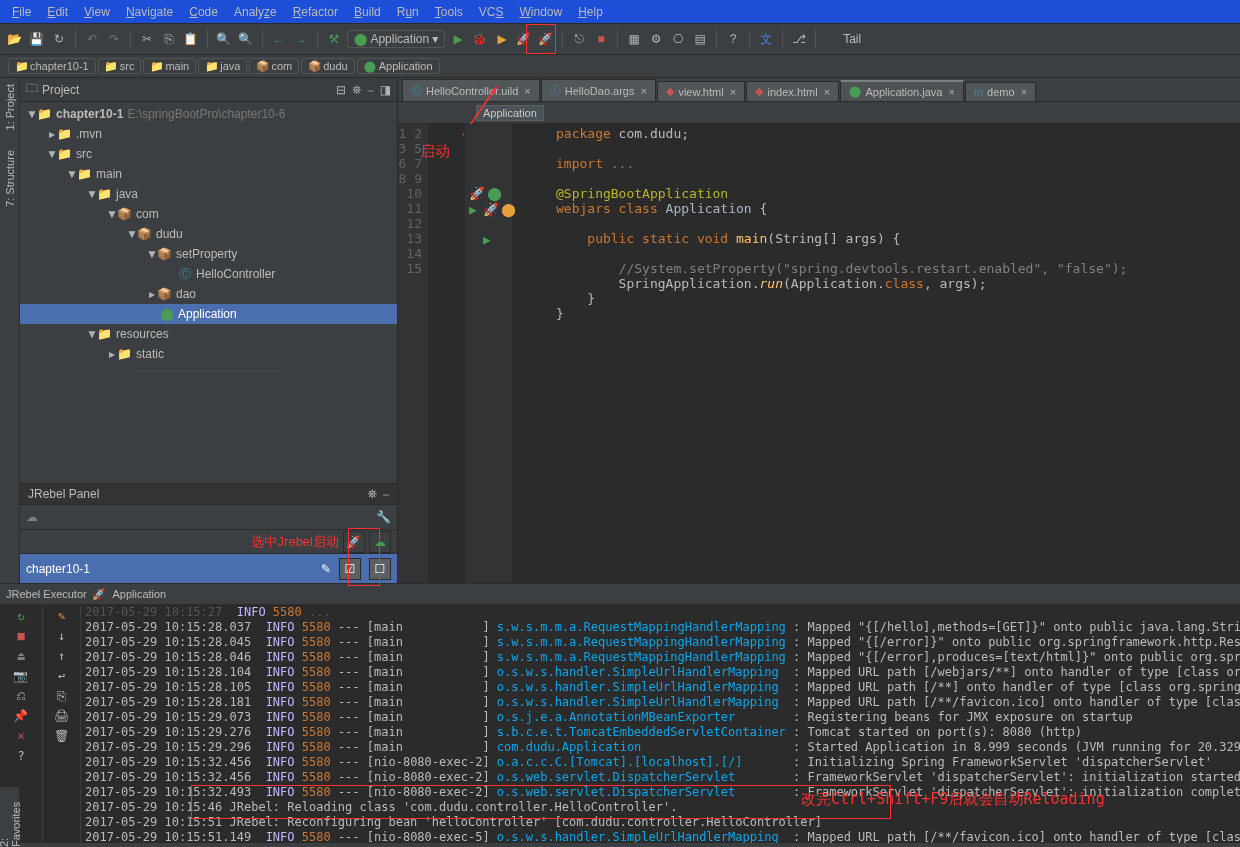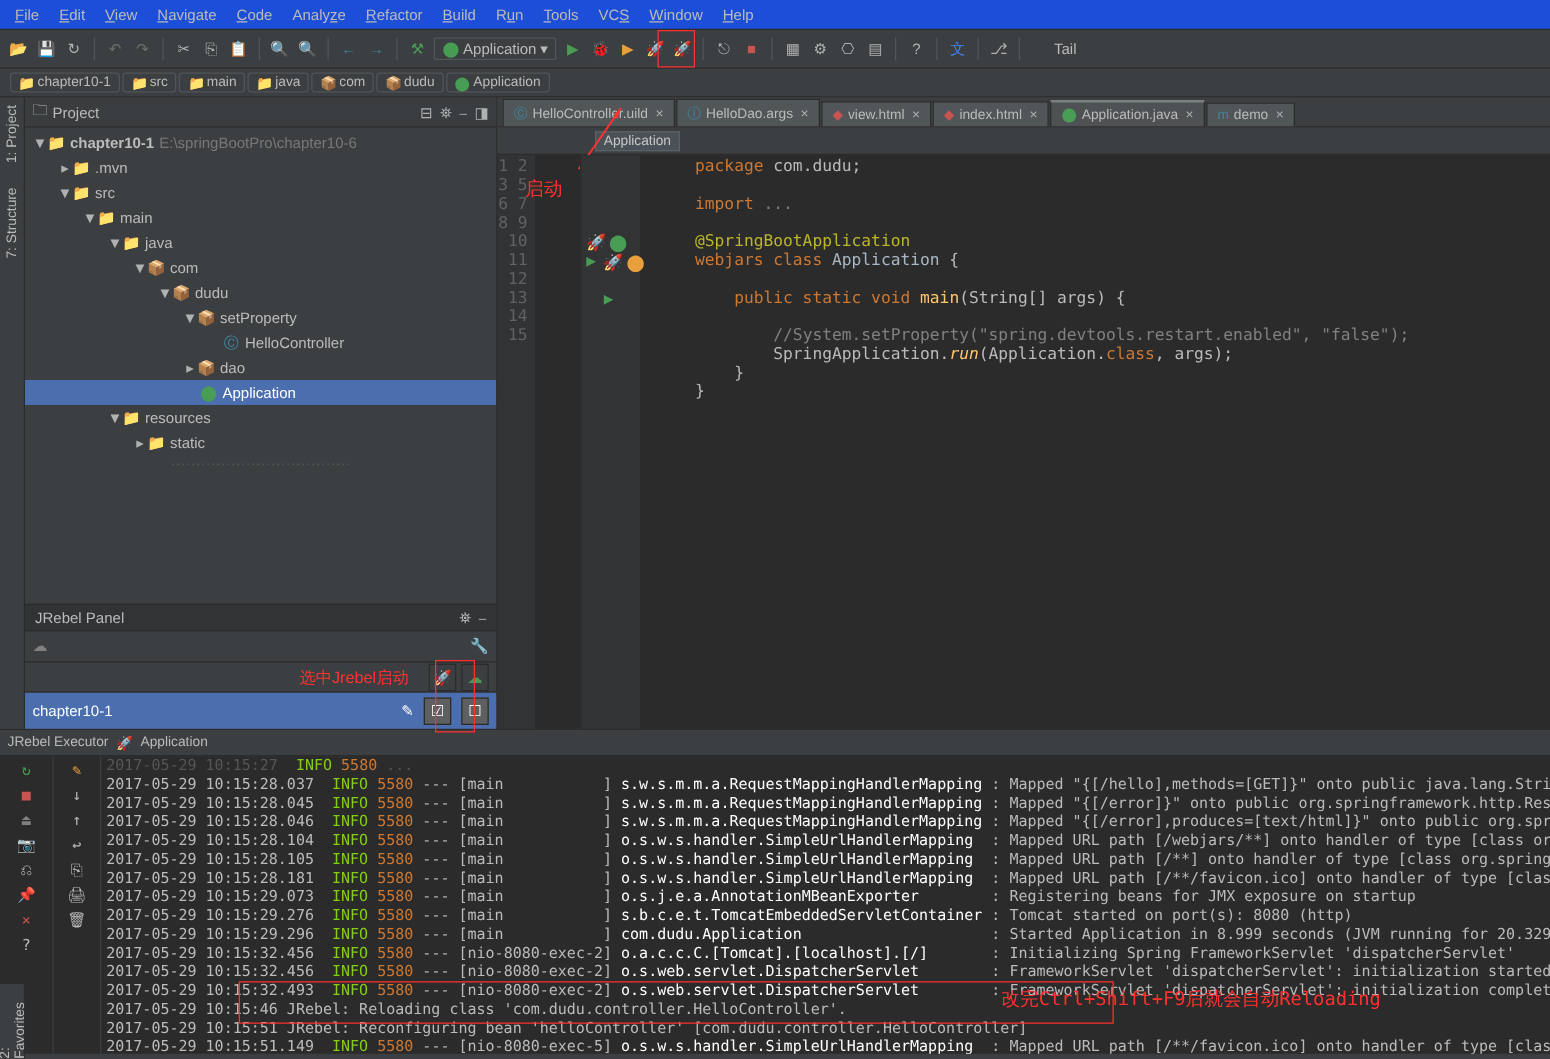--- a/index.html
+++ b/index.html
@@ -26,21 +26,21 @@
 .tree { flex: 1; overflow: auto; font-size: 12px; padding-top: 2px; }
 .tree-row { display: flex; align-items: center; height: 20px; padding-left: 6px; cursor: default; }
 .tree-row.sel { background: #4b6eaf; color: #fff; }
 .tree-arrow { width: 12px; text-align:center; color:#afb1b3; }
 .tree-icon { width: 14px; height:14px; display:inline-flex; align-items:center; justify-content:center; margin-right:4px; }
 .loc { color: #787878; margin-left: 4px; }
 .jrp-header { height: 22px; display: flex; align-items: center; justify-content: space-between; padding: 0 8px; border-top: 1px solid #2b2b2b; border-bottom: 1px solid #2b2b2b; background: #313335; }
 .jrp-body { display:flex; flex-direction:column; }
 .jrp-toolbar { height: 25px; display:flex; align-items:center; padding:0 6px; justify-content:space-between; border-bottom:1px solid #2b2b2b;}
 .jrp-head-row { height:24px; display:flex; align-items:center; justify-content:flex-end; padding-right:6px; border-bottom:1px solid #2b2b2b; gap:4px; position:relative;}
-.jrp-head-row .anno { position:absolute; right:70px; color:#ff3030; font-size:13px; font-weight:500;}
+.jrp-head-row .anno { position:absolute; right:58px; color:#ff3030; font-size:13px; font-weight:500;}
 .jrp-row { height:29px; background:#4b6eaf; display:flex; align-items:center; justify-content:space-between; padding: 0 6px; color:#fff; }
 .jrp-row .cells { display:flex; gap:8px; align-items:center;}
 .jrp-cell { width:22px; height:22px; border:1px solid #2b2b2b; background:#5d5f61; display:inline-flex; align-items:center; justify-content:center;}
 .editor-area { flex:1; display:flex; flex-direction:column; }
 .editor-tabs { height: 24px; background:#3c3f41; display:flex; align-items:flex-end; padding-left:4px; border-bottom:1px solid #2b2b2b; }
 .etab { display:flex; align-items:center; gap:4px; padding:3px 8px; border:1px solid #2b2b2b; border-bottom:none; background:#515658; font-size:11px; margin-right:1px;}
 .etab.active { background:#4e5254; border-top:2px solid #7a7f82;}
 .etab .close { color:#afb1b3; margin-left:2px;}
 .class-crumb { height:22px; background:#3c3f41; border-bottom:1px solid #2b2b2b; padding-left:78px; display:flex; align-items:center;}
 .class-crumb span { background:#4a5257; border:1px solid #5c6164; padding:1px 6px; font-size:11px; color:#c7c7c7;}
@@ -55,23 +55,23 @@
 .fn-i { color:#ffc66d; font-style:italic; }
 .ty { color:#a9b7c6; }
 .anno-red { position:absolute; color:#ff3030; font-size:15px; font-weight:500;}
 .arrow-red { position:absolute; width:60px; height:60px; }
 .exec-header { height:22px; background:#3c3f41; border-top:1px solid #2b2b2b; border-bottom:1px solid #2b2b2b; display:flex; align-items:center; padding-left:6px; gap:6px; font-size:11px;}
 .console { display:flex; height:238px; background:#2b2b2b; font-family:"Consolas",monospace; font-size:12px;}
 .con-left { width:43px; display:flex; flex-direction:column; align-items:center; padding-top:4px; gap:6px; border-right:1px solid #3c3f41;}
 .con-left2 { width:38px; display:flex; flex-direction:column; align-items:center; padding-top:4px; gap:6px; border-right:1px solid #3c3f41;}
 .con-body { flex:1; overflow:hidden; padding:0 4px; position:relative; white-space:pre; line-height:15px;}
 .con-body .ts { color:#bbbbbb; }
-.con-body .info { color:#84cc16; }
+.con-body .info { color:#c4b5fd; }
 .con-body .pid { color:#cc7832; }
-.con-body .cls { color:#ffffff; }
+.con-body .cls { color:#0ea5e9; }
 .con-body .msg { color:#bbbbbb; }
 svg { display: block; }
 </style>
 </head>
 <body>
 
 <div class="menubar">
   <span><u>F</u>ile</span>
   <span><u>E</u>dit</span>
   <span><u>V</u>iew</span>

